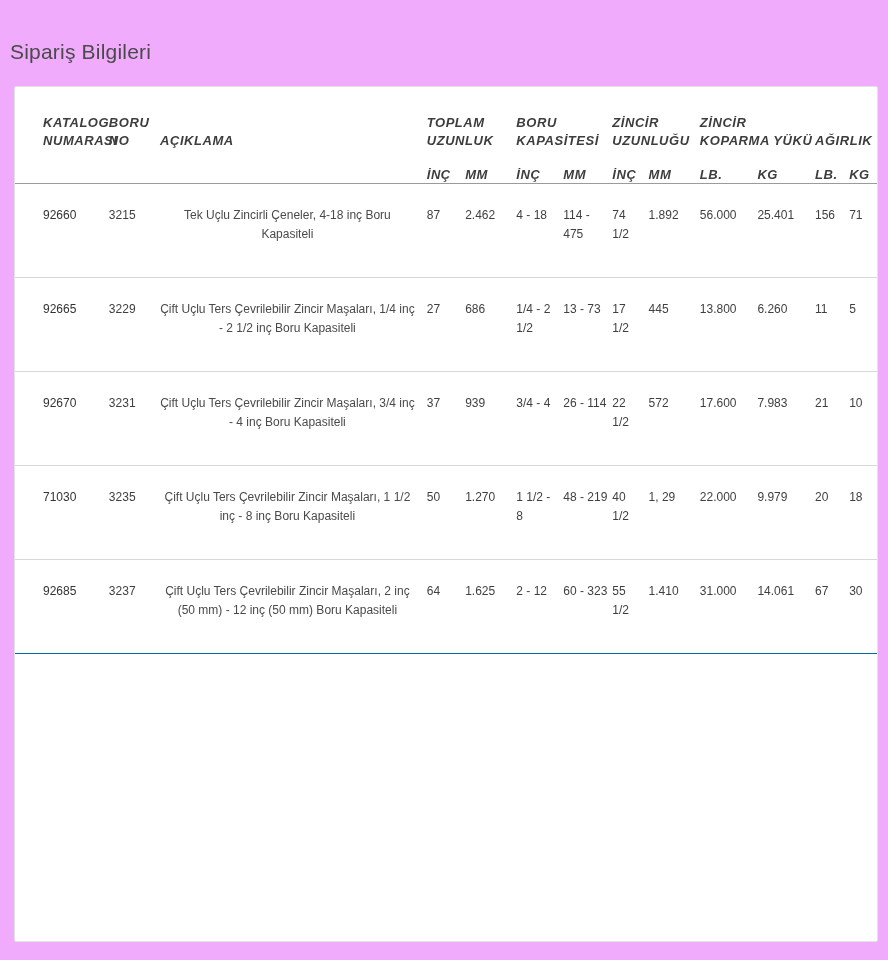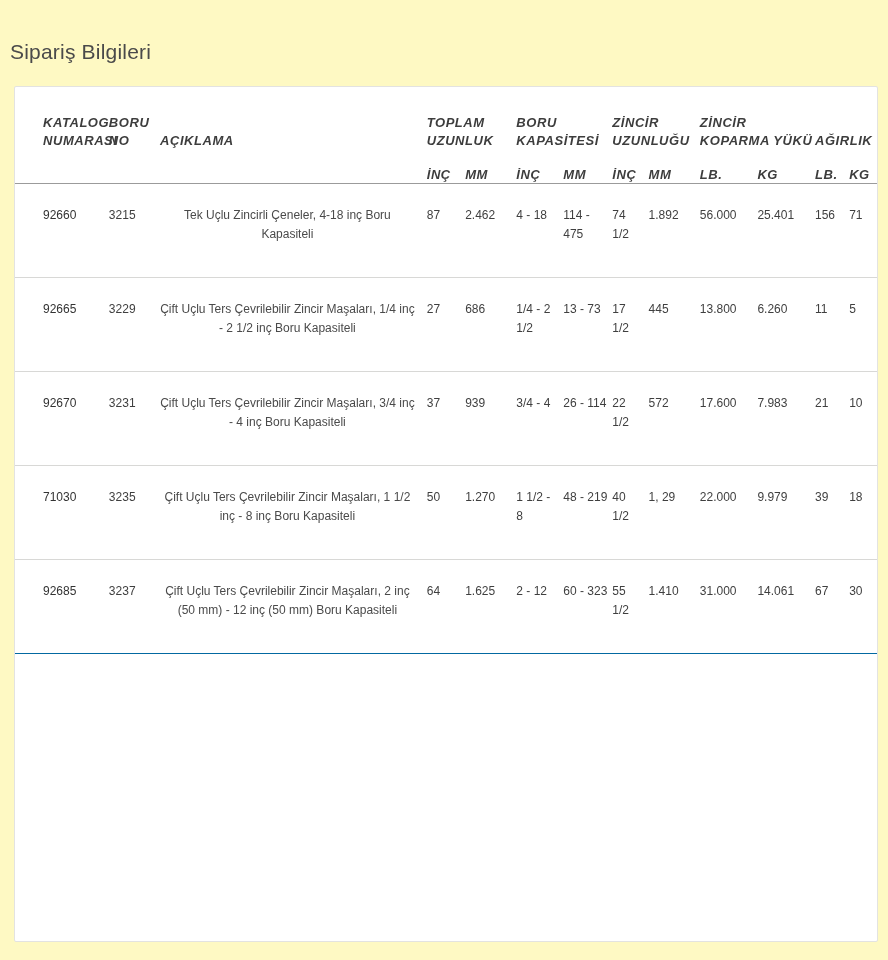--- a/index.html
+++ b/index.html
@@ -5,21 +5,21 @@
   html, body {
     margin: 0;
     padding: 0;
     background: #f0f0ef;
     font-family: "Liberation Sans", sans-serif;
     width: 888px;
   }
   #page {
     width: 888px;
     min-height: 960px;
-    background: #fef9c3;
+    background: #f0abfc;
     position: relative;
     overflow: hidden;
   }
   .page-title {
     font-size: 21px;
     color: #4a4a4a;
     font-weight: 400;
     padding: 26px 0 0 10px;
     letter-spacing: 0.2px;
   }
@@ -192,21 +192,21 @@
             <td class="num">3235</td>
             <td class="desc">Çift Uçlu Ters Çevrilebilir Zincir Maşaları, 1 1/2 inç - 8 inç Boru Kapasiteli</td>
             <td class="num">50</td>
             <td class="num">1.270</td>
             <td class="num">1 1/2 - 8</td>
             <td class="num">48 - 219</td>
             <td class="num">40 1/2</td>
             <td class="num">1, 29</td>
             <td class="num">22.000</td>
             <td class="num">9.979</td>
-            <td class="num">39</td>
+            <td class="num">20</td>
             <td class="num">18</td>
           </tr>
           <tr>
             <td class="catnum pad-left">92685</td>
             <td class="num">3237</td>
             <td class="desc">Çift Uçlu Ters Çevrilebilir Zincir Maşaları, 2 inç (50 mm) - 12 inç (50 mm) Boru Kapasiteli</td>
             <td class="num">64</td>
             <td class="num">1.625</td>
             <td class="num">2 - 12</td>
             <td class="num">60 - 323</td>

